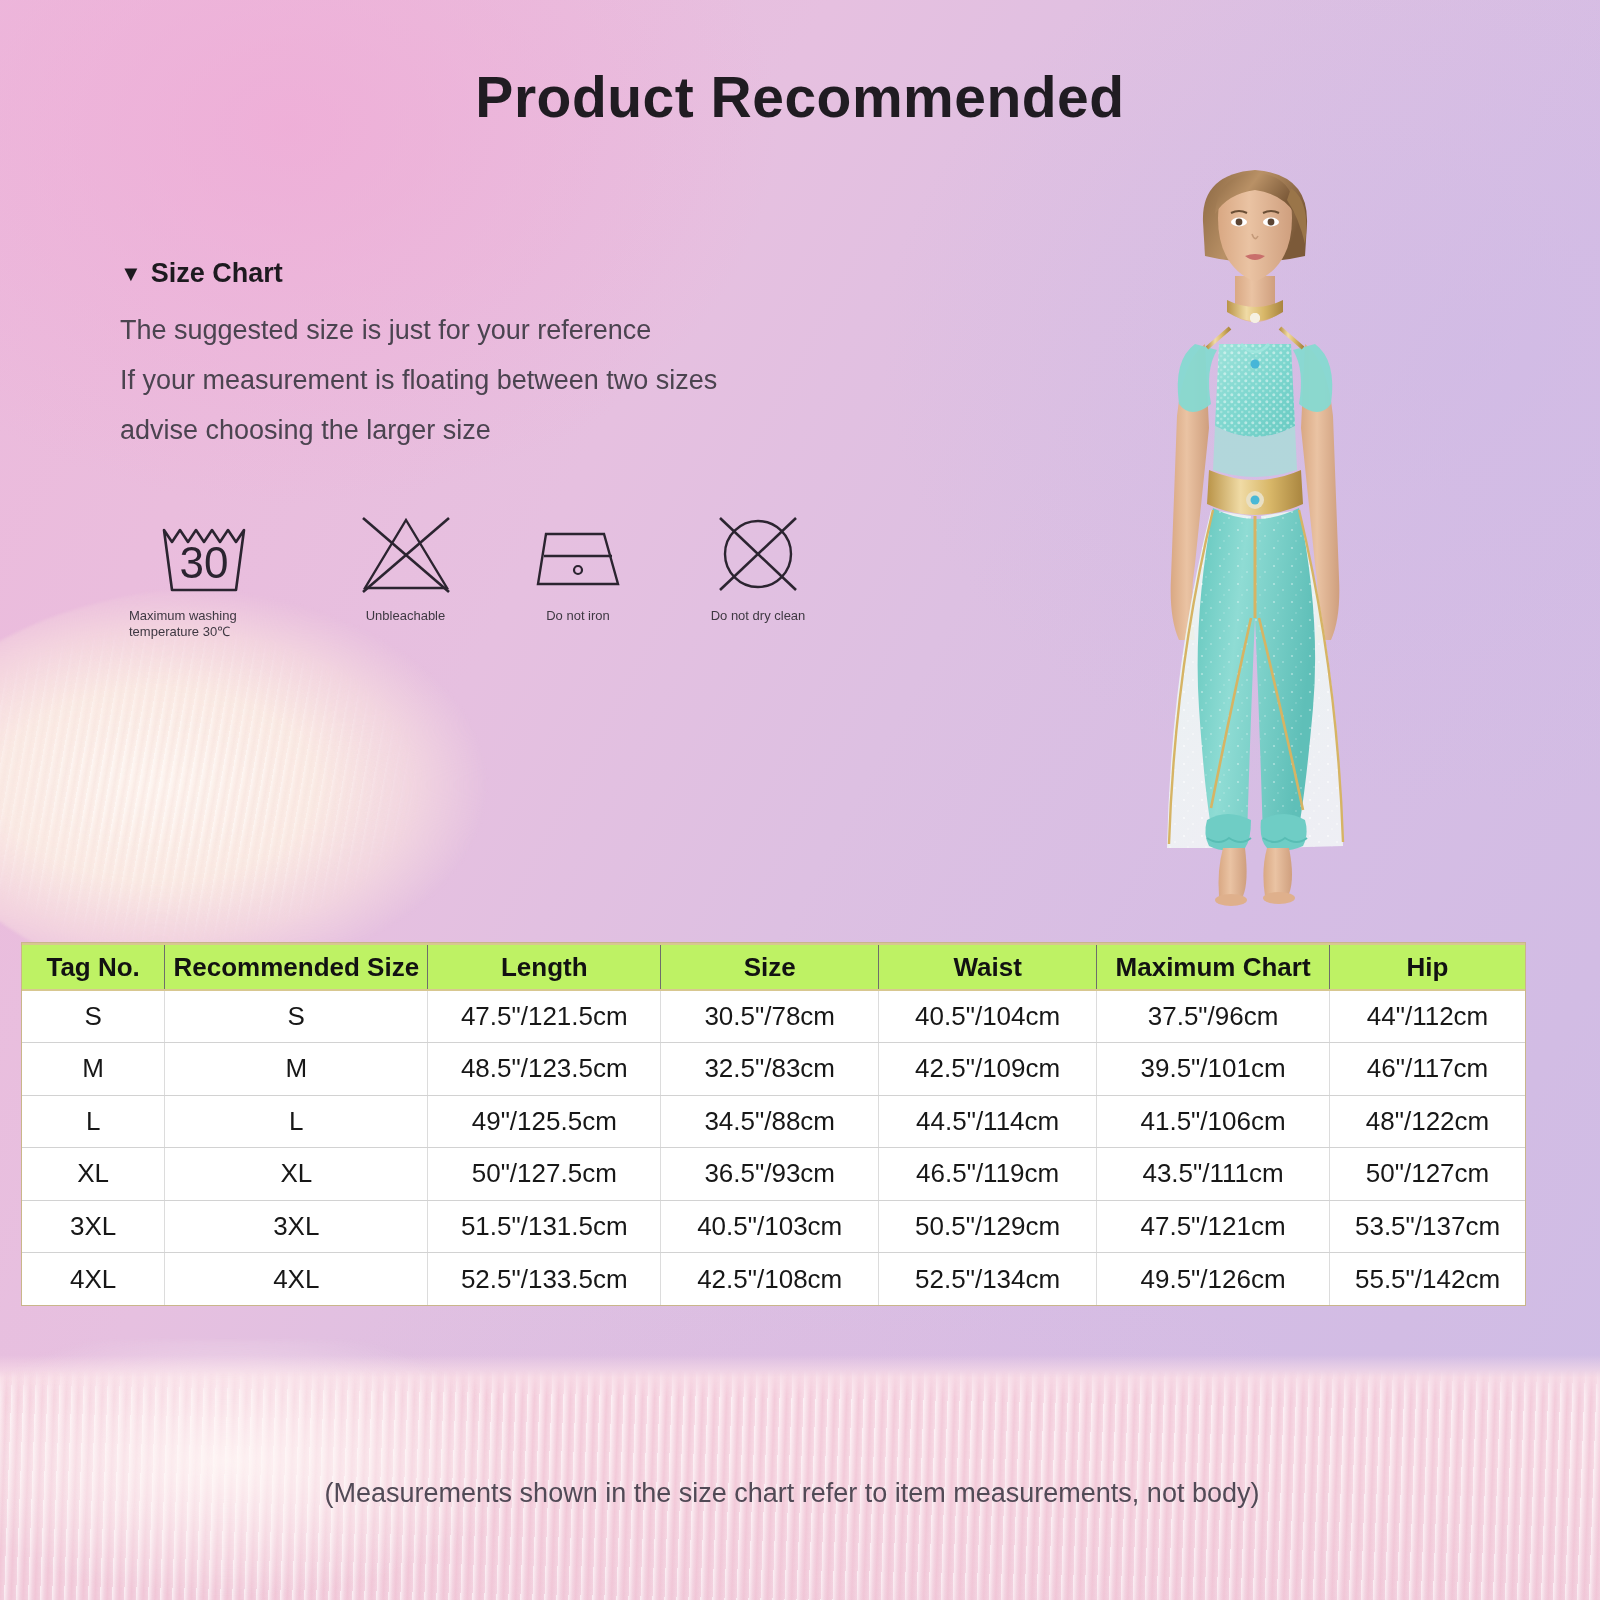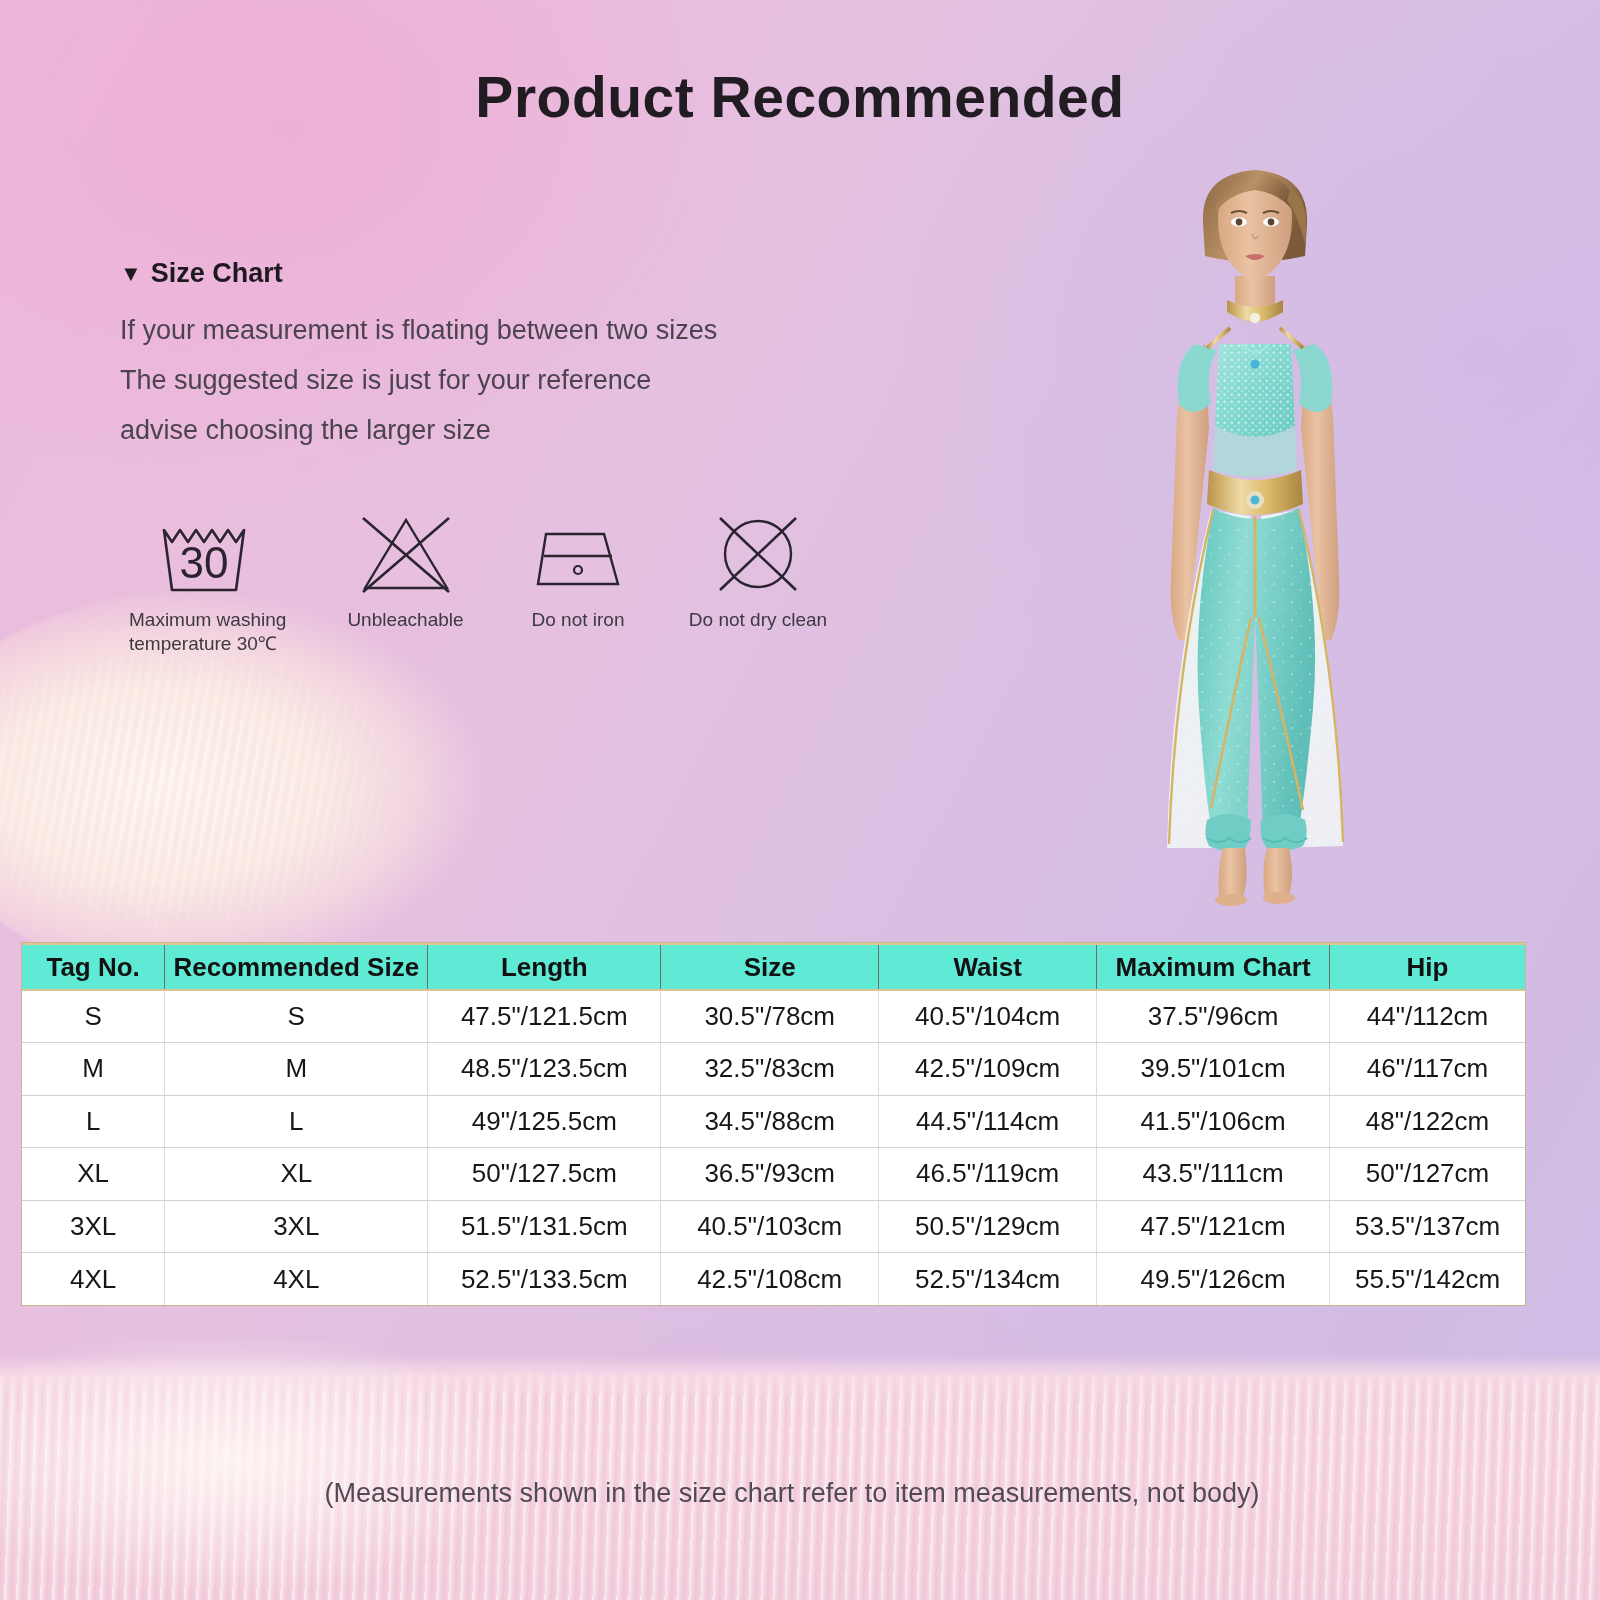--- a/index.html
+++ b/index.html
@@ -141,21 +141,21 @@
     position: absolute;
     left: 118px;
     top: 512px;
     display: flex;
     align-items: flex-start;
   }
   .care-item { display: flex; flex-direction: column; align-items: center; }
   .care-icon { height: 84px; display: flex; align-items: center; justify-content: center; }
   .care-label {
     margin-top: 12px;
-    font-size: 19px;
+    font-size: 13px;
     color: #3e3842;
     text-align: center;
     line-height: 1.25;
     white-space: pre-line;
   }
   #care-wash  { width: 170px; margin-left: 10px; }
   #care-wash .care-label { text-align: left; width: 168px; }
   #care-bleach { width: 165px; margin-left: 25px; }
   #care-dryclean { width: 180px; margin-left: 10px; }
   #care-iron { width: 160px; margin-left: 10px; }
@@ -178,21 +178,21 @@
     width: 1503px;
   }
   table#size-table {
     width: 100%;
     border-collapse: collapse;
     table-layout: fixed;
     background: #fff;
     box-shadow: 0 0 0 1px #c9b68a;
   }
   #size-table thead th {
-    background: #5eead4;
+    background: #bef264;
     color: #121212;
     font-size: 26px;
     font-weight: 700;
     height: 46px;
     text-align: center;
     border-right: 1px solid #6e6e6b;
     border-top: 2px solid #d8c790;
     border-bottom: 2px solid #d8c790;
   }
   #size-table thead th:last-child { border-right: none; }
@@ -236,22 +236,22 @@
 <div id="fur-left"></div>
 <div id="fur-left-strands"></div>
 
 <div id="title">Product  Recommended</div>
 
 <div id="sizechart-block">
   <div id="sizechart-heading">
     <span class="tri">▼</span>
     <span>Size Chart</span>
   </div>
+  <div class="note-line">The suggested size is just for your reference</div>
   <div class="note-line">If your measurement is floating between two sizes</div>
-  <div class="note-line">The suggested size is just for your reference</div>
   <div class="note-line">advise choosing the larger size</div>
 </div>
 
 <div id="care-row">
 
   <div class="care-item" id="care-wash">
     <div class="care-icon">
       <svg width="122" height="84" viewBox="0 0 122 84">
         <path d="M12 18 L20 30 L28 18 L36 30 L44 18 L52 30 L60 18 L68 30 L76 18 L84 30 L92 18
                  L92 18 L84 78 L20 78 Z" fill="none" stroke="#2b2430" stroke-width="2.6" stroke-linejoin="round"></path>

